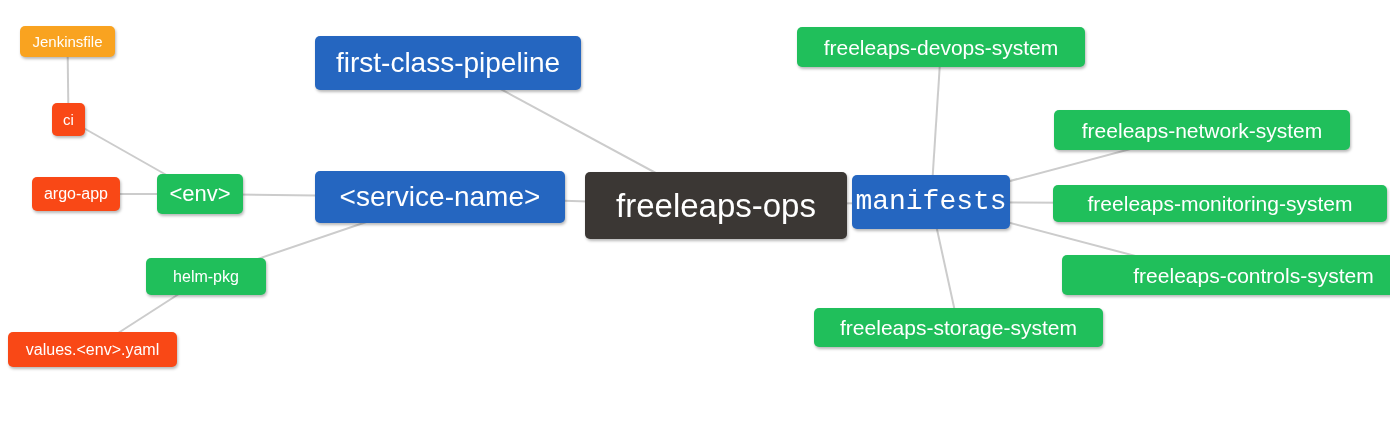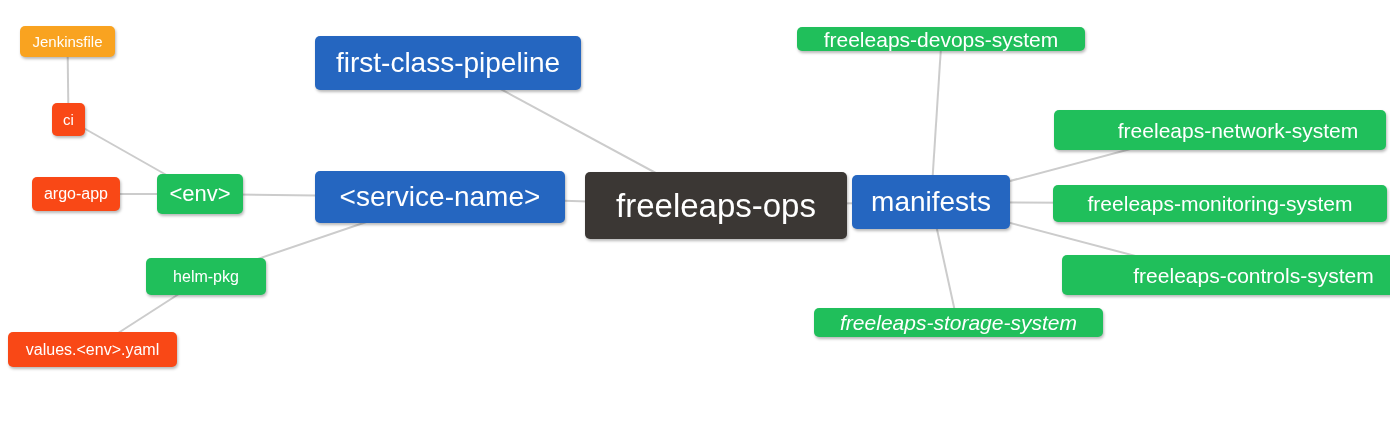--- a/index.html
+++ b/index.html
@@ -22,26 +22,26 @@
 
   #n-jenkinsfile{left:20px;top:26px;width:95px;height:31px;font-size:15px;}
   #n-ci{left:52px;top:103px;width:33px;height:33px;font-size:15px;}
   #n-argo-app{left:32px;top:177px;width:88px;height:34px;font-size:16px;}
   #n-env{left:157px;top:174px;width:86px;height:40px;font-size:22px;}
   #n-helm-pkg{left:146px;top:258px;width:120px;height:37px;font-size:16px;}
   #n-values{left:8px;top:332px;width:169px;height:35px;font-size:16px;}
   #n-pipeline{left:315px;top:36px;width:266px;height:54px;font-size:28px;}
   #n-service{left:315px;top:171px;width:250px;height:52px;font-size:28px;}
   #n-ops{left:585px;top:172px;width:262px;height:67px;font-size:33px;text-align:center;}
-  #n-manifests{left:852px;top:175px;width:158px;height:54px;font-size:28px;}
-  #n-devops{left:797px;top:27px;width:288px;height:24px;font-size:21px;}
-  #n-network{left:1054px;top:110px;width:296px;height:40px;font-size:21px;padding-left:36px;}
+  #n-manifests{left:852px;top:175px;width:158px;height:54px;font-size:28px;font-family:Liberation Mono, monospace;}
+  #n-devops{left:797px;top:27px;width:288px;height:40px;font-size:21px;}
+  #n-network{left:1054px;top:110px;width:296px;height:40px;font-size:21px;}
   #n-monitoring{left:1053px;top:185px;width:334px;height:37px;font-size:21px;}
   #n-controls{left:1062px;top:255px;width:291px;height:40px;font-size:21px;padding-left:46px;}
-  #n-storage{left:814px;top:308px;width:289px;height:29px;font-size:21px;font-style:italic;}
+  #n-storage{left:814px;top:308px;width:289px;height:39px;font-size:21px;}
 </style>
 </head>
 <body>
 
 <div class="canvas">
 
   <svg class="edge-layer" viewBox="0 0 1390 421" xmlns="http://www.w3.org/2000/svg">
     <line x1="67.5" y1="41.5" x2="68.5" y2="119.5"></line>
     <line x1="68.5" y1="119.5" x2="200" y2="194"></line>
     <line x1="76" y1="194" x2="200" y2="194"></line>

